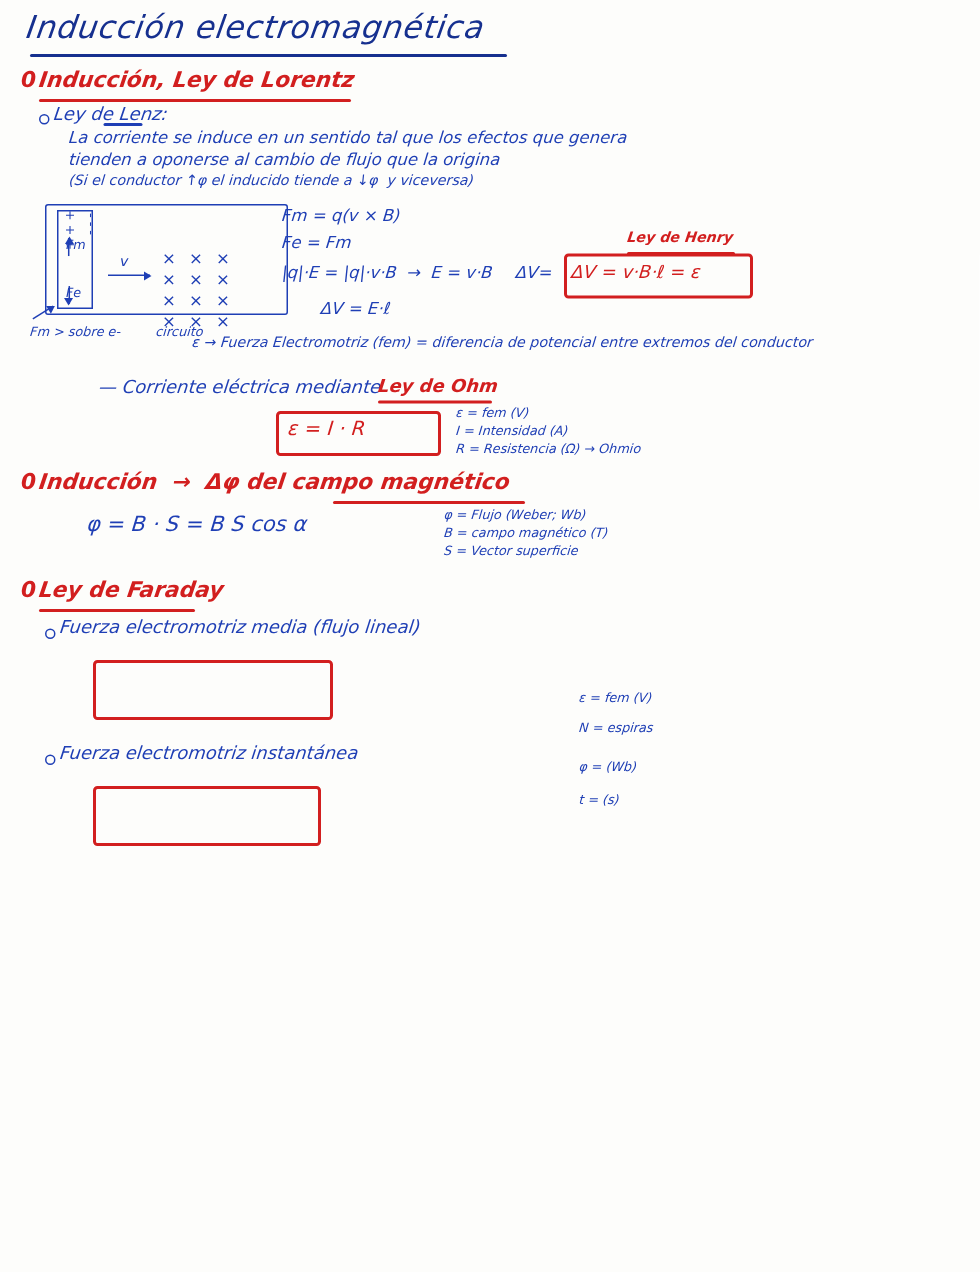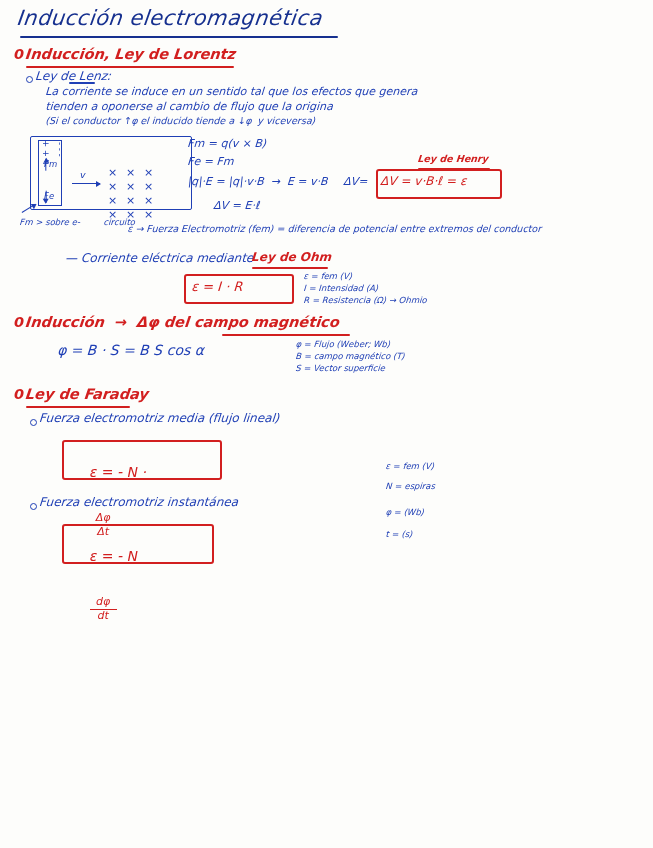--- a/index.html
+++ b/index.html
@@ -189,38 +189,26 @@
   <div class="hw tiny blue" style="left:296px; top:364px; transform: skewX(-6deg);">S = Vector superficie</div>
 
   <div class="hw h-sec red" style="left:14px; top:386px;">0</div>
   <div class="hw h-sec red" style="left:26px; top:386px; transform: skewX(-8deg);">Ley de Faraday</div>
   <div class="underline-red" style="left:26px; top:406px; width:104px;"></div>
 
   <div class="bullet" style="left:30px; top:419px;"></div>
   <div class="hw h-sub blue" style="left:40px; top:412px; transform: skewX(-7deg);">Fuerza electromotriz media (flujo lineal)</div>
 
   <div class="boxred" style="left:62px; top:440px; width:156px; height:36px;"></div>
-  <div class="hw red" style="left:72px; top:448px; font-size:14px;">
-    ε = - N ·
-    <span class="frac">
-      <span class="num">Δφ</span><span class="den">Δt</span>
-    </span>
-  </div>
   <div style="position:absolute; left:0; top:0; width:0; height:0; overflow:hidden;">ε = - N · Δφ/Δt</div>
 
   <div class="bullet" style="left:30px; top:503px;"></div>
   <div class="hw h-sub blue" style="left:40px; top:496px; transform: skewX(-7deg);">Fuerza electromotriz instantánea</div>
 
   <div class="boxred" style="left:62px; top:524px; width:148px; height:36px;"></div>
-  <div class="hw red" style="left:72px; top:532px; font-size:14px;">
-    ε = - N
-    <span class="frac">
-      <span class="num">dφ</span><span class="den">dt</span>
-    </span>
-  </div>
   <div style="position:absolute; left:0; top:0; width:0; height:0; overflow:hidden;">ε = - N dφ/dt</div>
 
   <div class="hw tiny blue" style="left:386px; top:462px; transform: skewX(-6deg);">ε = fem (V)</div>
   <div class="hw tiny blue" style="left:386px; top:482px; transform: skewX(-6deg);">N = espiras</div>
   <div class="hw tiny blue" style="left:386px; top:508px; transform: skewX(-6deg);">φ = (Wb)</div>
   <div class="hw tiny blue" style="left:386px; top:530px; transform: skewX(-6deg);">t = (s)</div>
 
 </div>
 
 </body></html>

